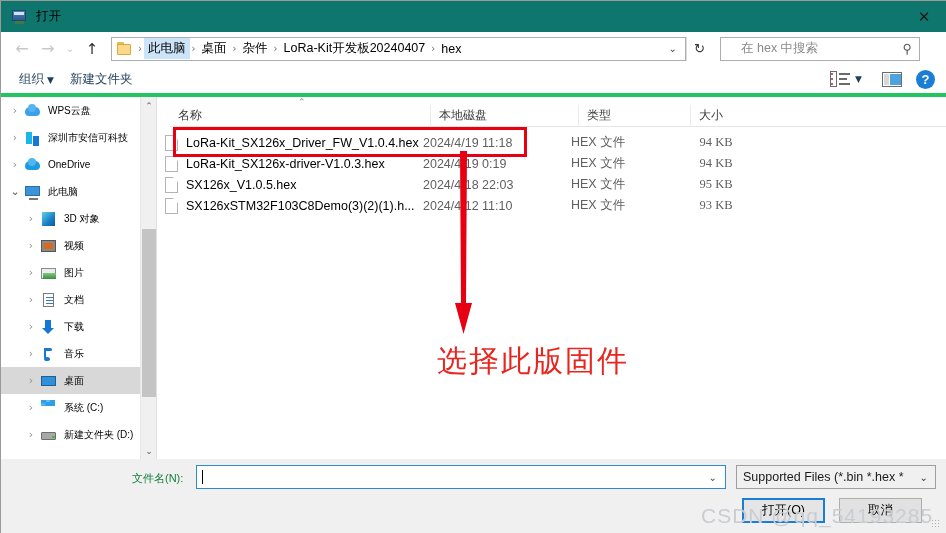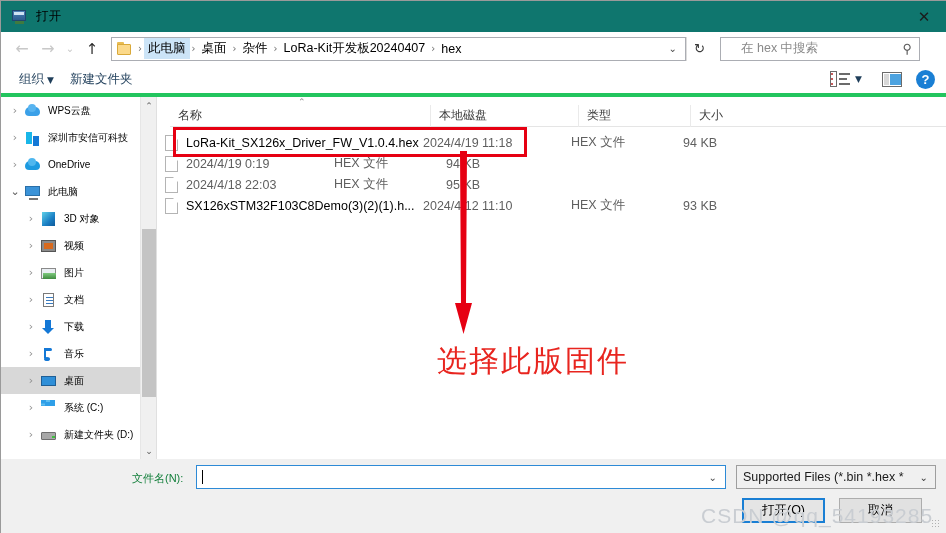--- a/index.html
+++ b/index.html
@@ -318,21 +318,21 @@
     background: #ffffff; border: 1px solid #b4b4b4; position: relative;
   }
   .fileico:after {
     content: ""; position: absolute; right: -1px; top: -1px;
     border-left: 5px solid transparent; border-top: 5px solid #ffffff;
   }
   .cell { font-size: 12.5px; color: #000000; white-space: nowrap; }
   .cell.name { width: 237px; overflow: hidden; }
   .cell.date { width: 148px; color: #5f5f5f; }
   .cell.type { width: 112px; color: #5f5f5f; }
-  .cell.size { width: 80px; color: #5f5f5f; text-align: left; padding-right: 14px; }
+  .cell.size { width: 80px; color: #5f5f5f; text-align: center; padding-right: 14px; font-family: Liberation Serif, serif; }
 
   
   .anno-rect {
     position: absolute; left: 172px; top: 126px; width: 354px; height: 30px;
     border: 3px solid #e60012; pointer-events: none;
   }
   .anno-arrow {
     position: absolute; left: 448px; top: 150px; width: 30px; height: 185px;
     pointer-events: none;
   }
@@ -577,26 +577,28 @@
       <div id="rows">
           <div class="row" style="top: 35px;">
             <div class="fileico"></div>
             <div class="cell name">LoRa-Kit_SX126x_Driver_FW_V1.0.4.hex</div>
             <div class="cell date">2024/4/19 11:18</div>
             <div class="cell type">HEX 文件</div>
             <div class="cell size">94 KB</div>
           </div>
           <div class="row" style="top: 56px;">
             <div class="fileico"></div>
+            <div class="cell name">LoRa-Kit_SX126x-driver-V1.0.3.hex</div>
             <div class="cell date">2024/4/19 0:19</div>
             <div class="cell type">HEX 文件</div>
             <div class="cell size">94 KB</div>
           </div>
           <div class="row" style="top: 77px;">
             <div class="fileico"></div>
+            <div class="cell name">SX126x_V1.0.5.hex</div>
             <div class="cell date">2024/4/18 22:03</div>
             <div class="cell type">HEX 文件</div>
             <div class="cell size">95 KB</div>
           </div>
           <div class="row" style="top: 98px;">
             <div class="fileico"></div>
             <div class="cell name">SX126xSTM32F103C8Demo(3)(2)(1).h...</div>
             <div class="cell date">2024/4/12 11:10</div>
             <div class="cell type">HEX 文件</div>
             <div class="cell size">93 KB</div>

